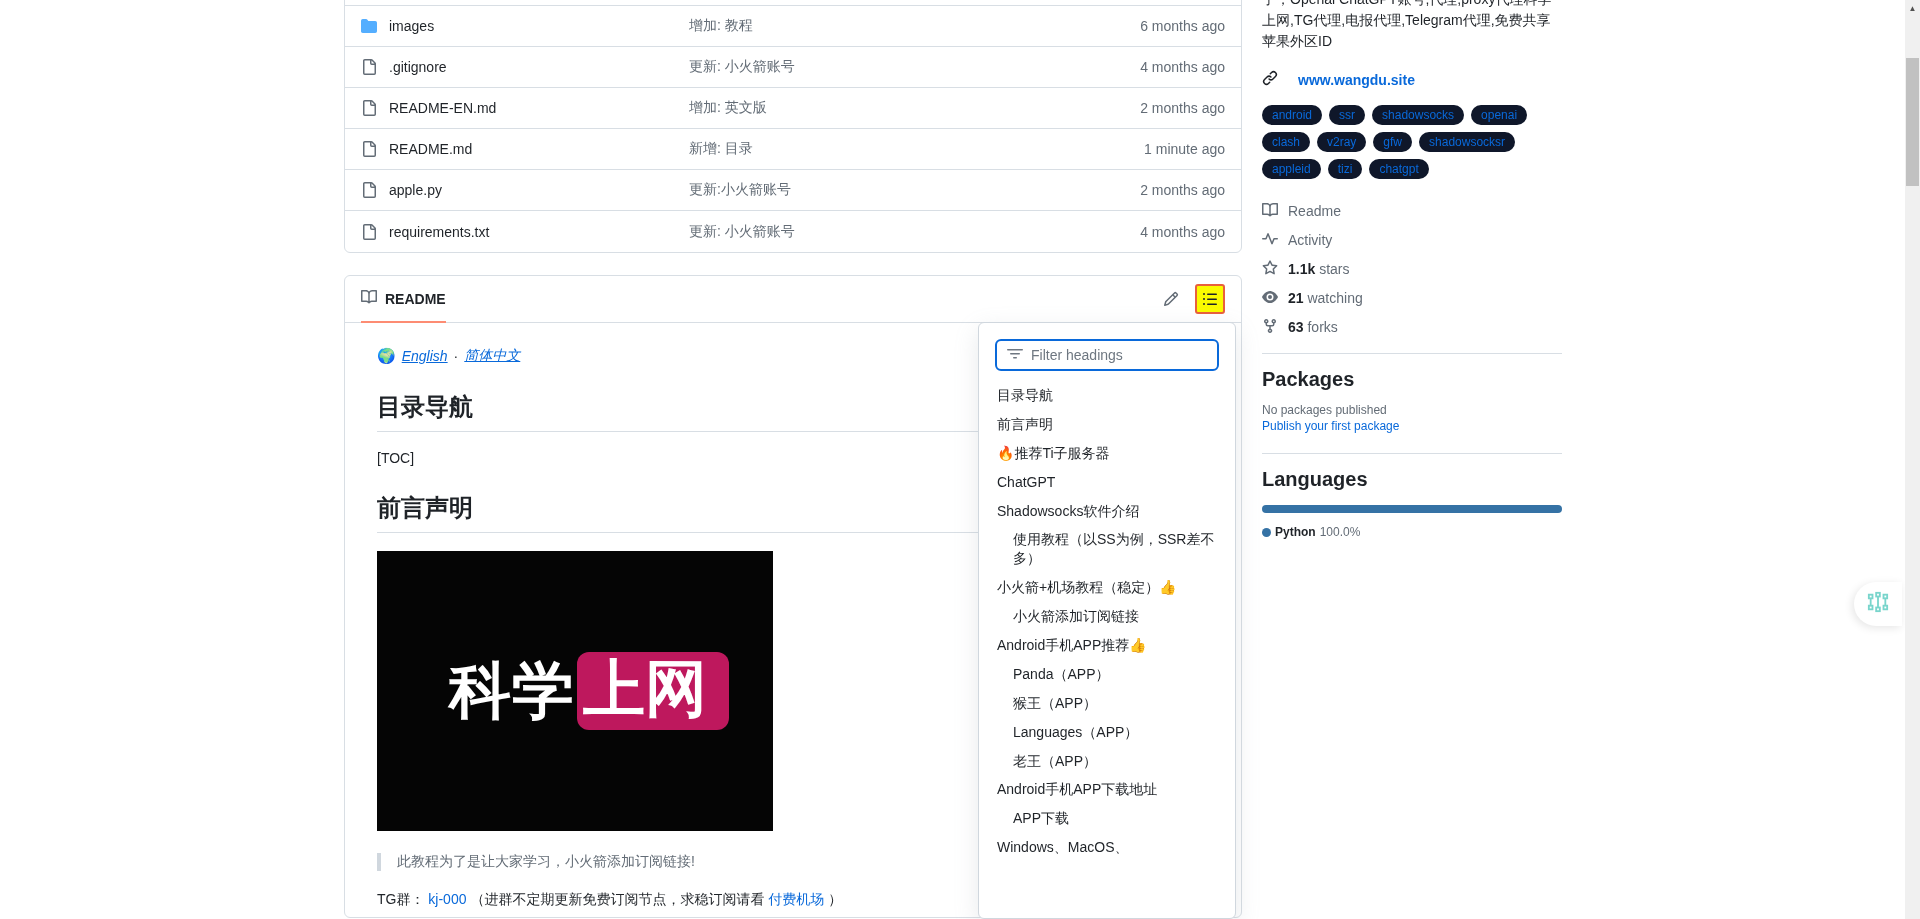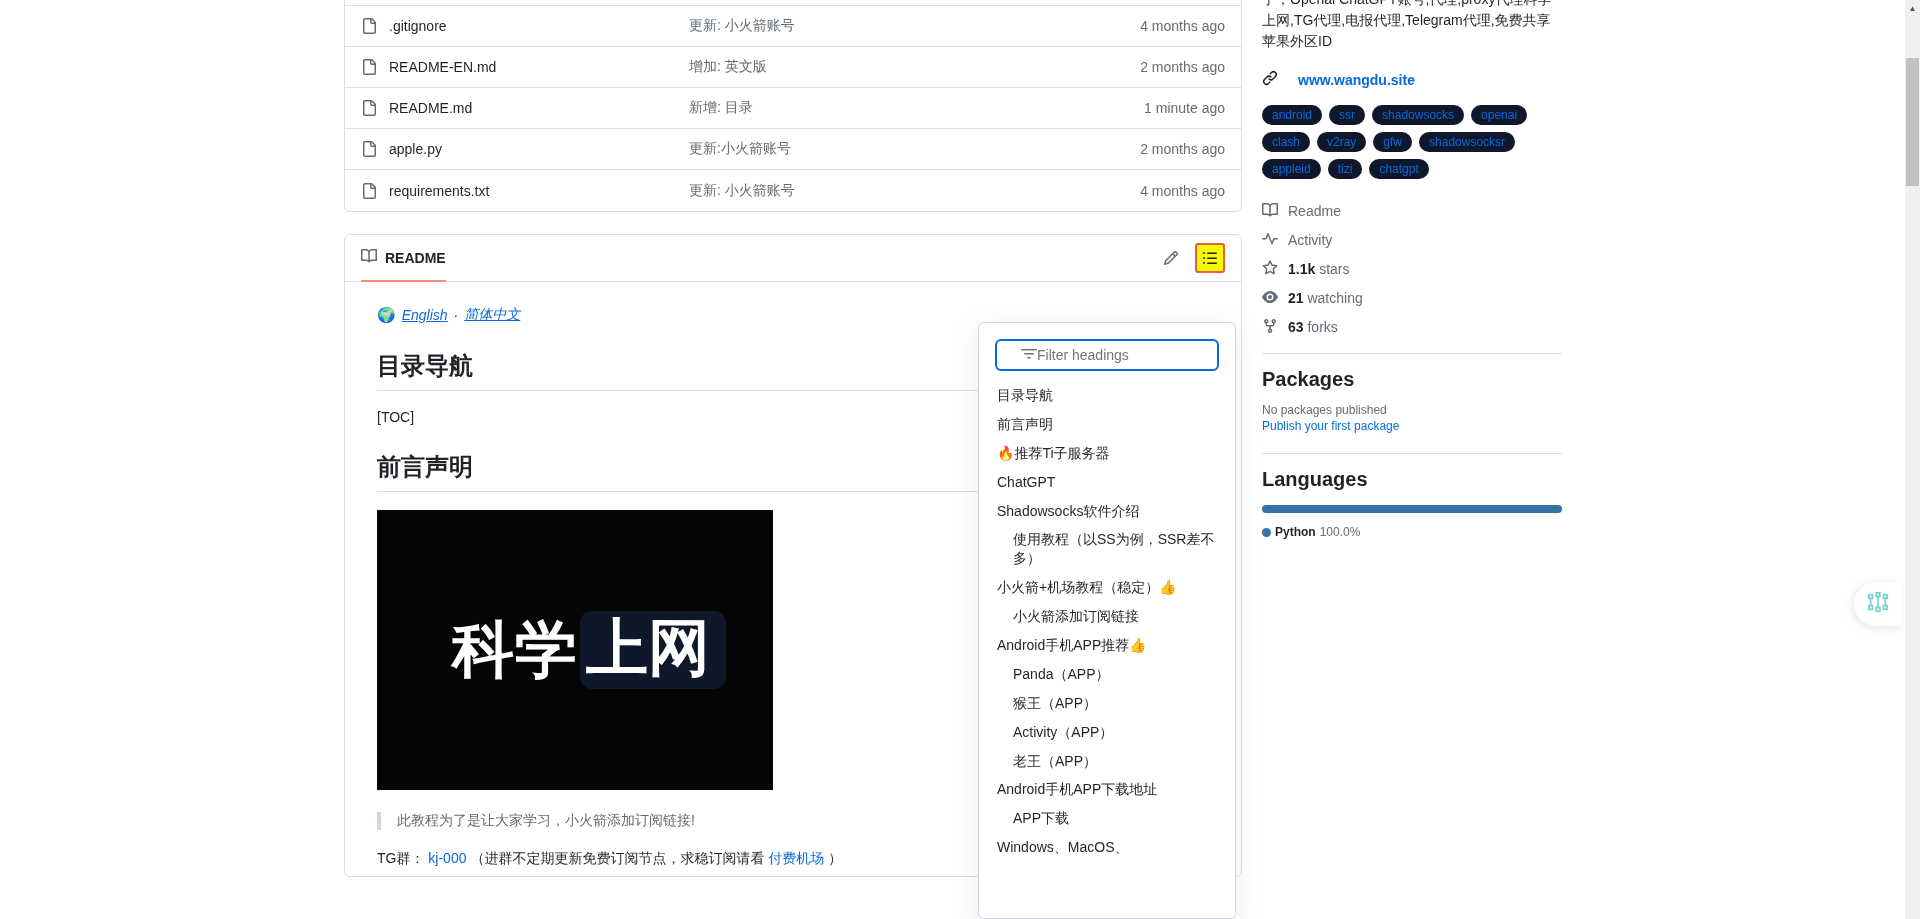--- a/index.html
+++ b/index.html
@@ -115,23 +115,23 @@
     background: #050505;
     display: flex; align-items: center; justify-content: center;
     margin-bottom: 22px;
   }
   .banner-inner { display: flex; align-items: center; margin-left: 28px; }
   .banner-w {
     color: #ffffff; font-size: 62px; font-weight: 700;
     letter-spacing: 1px; line-height: 1;
   }
   .banner-r {
-    background: #0f172a; color: #ffffff;
+    background: #be185d; color: #ffffff;
     font-size: 62px; font-weight: 700; line-height: 1;
-    border-radius: 12px; padding: 6px 16px 10px 6px;
+    border-radius: 12px; padding: 6px 22px 10px 6px;
     margin-left: 2px;
   }
   .blockquote {
     border-left: 4px solid #d0d7de;
     padding-left: 16px;
     color: #636c76;
     font-size: 14px;
     margin-bottom: 20px;
   }
   .cut-line {
@@ -147,25 +147,25 @@
     width: 258px; height: 597px;
     background: #ffffff;
     border: 1px solid #d0d7de;
     border-radius: 6px;
     box-shadow: 0 8px 24px rgba(140,149,159,0.2);
     padding: 8px;
     overflow: hidden;
   }
   .filter-wrap { padding: 8px 8px 4px 8px; }
   .filter-box {
-    display: flex; align-items: center; 
+    display: flex; align-items: center; gap: 8px;
     height: 32px;
     border: 2px solid #0969da;
     border-radius: 6px;
-    padding: 0 24px;
+    padding: 0 10px;
     font-size: 14px;
     color: #6e7781;
     background: #fff;
   }
   .filter-box input {
     border: none; outline: none; font-size: 14px;
     font-family: "Liberation Sans", sans-serif;
     color: #1f2328; width: 100%; background: transparent;
   }
   .filter-box input::placeholder { color: #6e7781; }
@@ -263,20 +263,30 @@
 <div class="page">
 
   <div class="main-col">
 
     <div class="file-table" id="file-table">
   <div class="file-row">
     
     
     
     
+  </div>
+  <div class="file-row">
+    <span class="file-icon">
+            <svg width="16" height="16" viewBox="0 0 16 16" fill="#54aeff">
+              <path d="M1.75 1A1.75 1.75 0 0 0 0 2.75v10.5C0 14.216.784 15 1.75 15h12.5A1.75 1.75 0 0 0 16 13.25v-8.5A1.75 1.75 0 0 0 14.25 3H7.5a.25.25 0 0 1-.2-.1l-.9-1.2C6.07 1.26 5.55 1 5 1H1.75Z"></path>
+            </svg>
+          </span>
+    <span class="file-name">images</span>
+    <span class="file-msg">增加: 教程</span>
+    <span class="file-time">6 months ago</span>
   </div>
   <div class="file-row">
     <span class="file-icon">
             <svg width="16" height="16" viewBox="0 0 16 16" fill="#636c76">
               <path d="M2 1.75C2 .784 2.784 0 3.75 0h6.586c.464 0 .909.184 1.237.513l2.914 2.914c.329.328.513.773.513 1.237v9.586A1.75 1.75 0 0 1 13.25 16h-9.5A1.75 1.75 0 0 1 2 14.25Zm1.75-.25a.25.25 0 0 0-.25.25v12.5c0 .138.112.25.25.25h9.5a.25.25 0 0 0 .25-.25V6h-2.75A1.75 1.75 0 0 1 9 4.25V1.5Zm6.75.062V4.25c0 .138.112.25.25.25h2.688l-.011-.013-2.914-2.914Z"></path>
             </svg>
           </span>
     <span class="file-name">.gitignore</span>
     <span class="file-msg">更新: 小火箭账号</span>
     <span class="file-time">4 months ago</span>
@@ -395,21 +405,21 @@
   <div class="outline-item ">前言声明</div>
   <div class="outline-item ">🔥推荐Ti子服务器</div>
   <div class="outline-item ">ChatGPT</div>
   <div class="outline-item ">Shadowsocks软件介绍</div>
   <div class="outline-item lvl3">使用教程（以SS为例，SSR差不多）</div>
   <div class="outline-item ">小火箭+机场教程（稳定）👍</div>
   <div class="outline-item lvl3">小火箭添加订阅链接</div>
   <div class="outline-item ">Android手机APP推荐👍</div>
   <div class="outline-item lvl3">Panda（APP）</div>
   <div class="outline-item lvl3">猴王（APP）</div>
-  <div class="outline-item lvl3">Activity（APP）</div>
+  <div class="outline-item lvl3">Languages（APP）</div>
   <div class="outline-item lvl3">老王（APP）</div>
   <div class="outline-item ">Android手机APP下载地址</div>
   <div class="outline-item lvl3">APP下载</div>
   <div class="outline-item ">Windows、MacOS、</div>
       </div>
   </div>
 
   <div class="sidebar">
     <div class="about-desc">高可用，完全免费。免费clash订阅地址，免费翻墙，免费科学上网，免费梯子，免费ss/v2ray/trojan/clash节点，谷歌商店，翻墙梯子，Openai ChatGPT账号,代理,proxy代理科学上网,TG代理,电报代理,Telegram代理,免费共享苹果外区ID</div>
 

